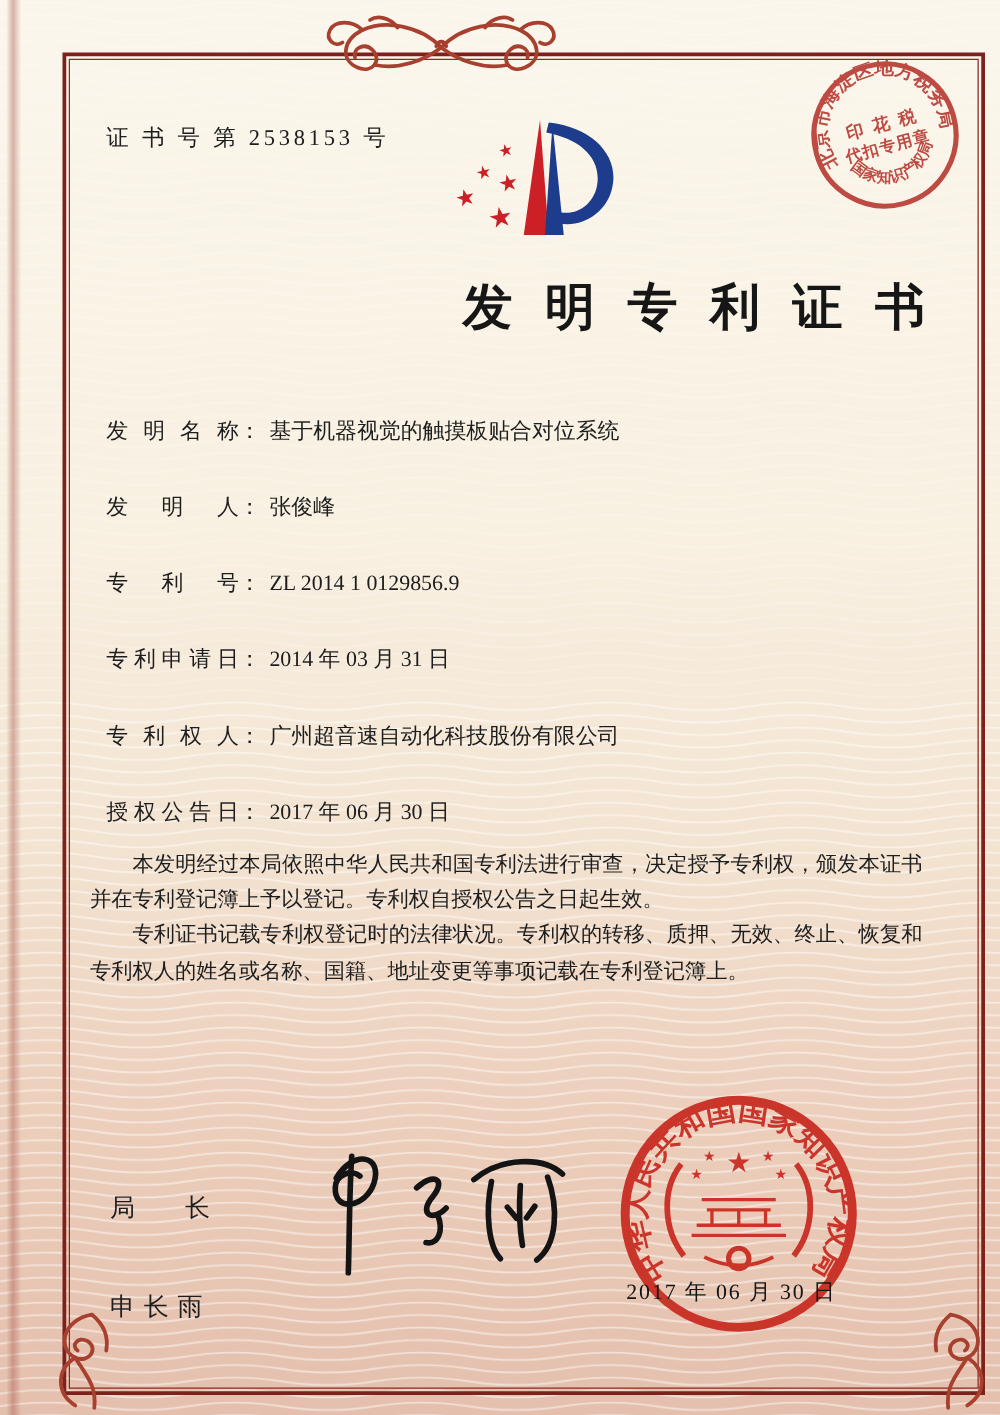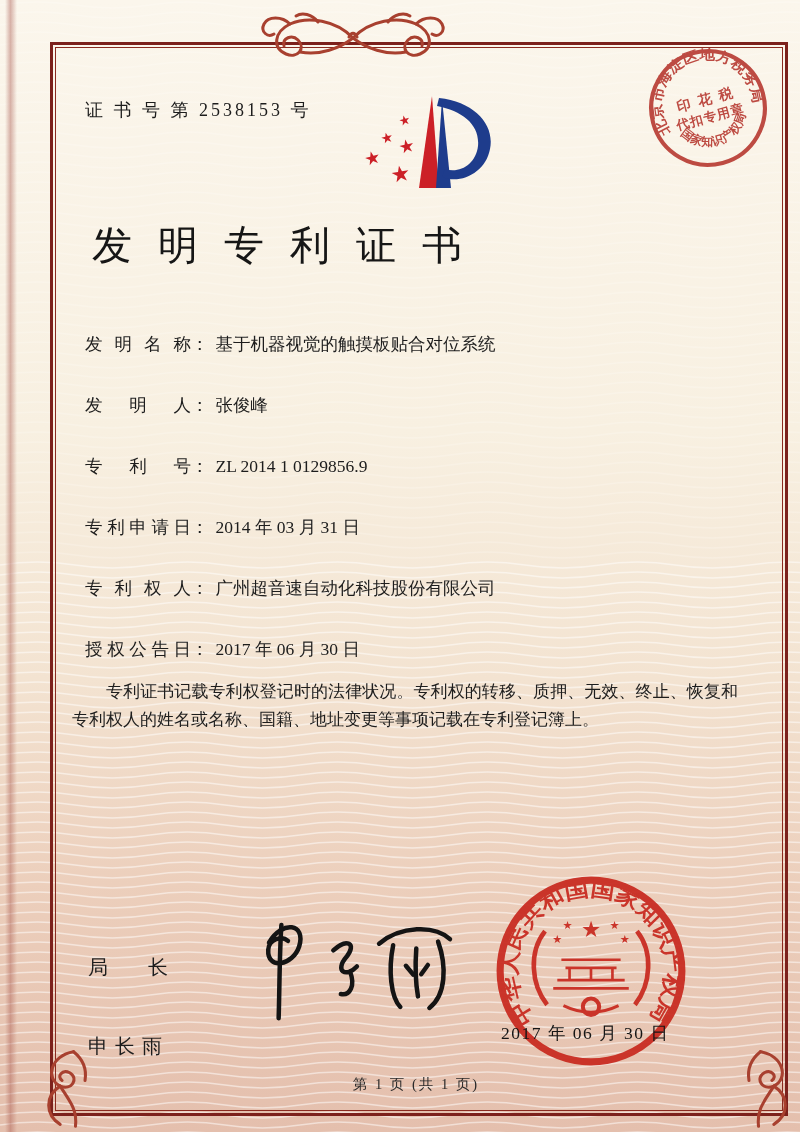--- a/index.html
+++ b/index.html
@@ -9,22 +9,22 @@
     background:linear-gradient(180deg,#fbf6ec 0%,#f8f0e1 38%,#f3e3d1 60%,#eccfbc 78%,#e4bfad 100%);
   }
   .waves{position:absolute;left:0;top:0;}
   .edge-strip{position:absolute;left:5px;top:0;width:12px;height:100%;
     background:linear-gradient(90deg,rgba(196,128,118,0) 0%,rgba(170,92,82,.45) 45%,rgba(196,128,118,0) 100%);}
   .frame{position:absolute;left:50px;top:42px;width:732px;height:1068px;border:3px solid #7c211c;}
   .frame-inner{position:absolute;top:2px;left:2px;right:2px;bottom:2px;border:1px solid #8a2a20;}
   .ornament{position:absolute;}
   .cert-no{position:absolute;left:85px;top:98px;font-size:18px;letter-spacing:3px;}
   .logo-svg{position:absolute;left:344px;top:86px;}
-  .title{position:absolute;left:66px;top:218px;width:700px;text-align:left;
-    font-size:40px;font-weight:normal;letter-spacing:26px;text-indent:26px;color:#161616;}
+  .title{position:absolute;left:66px;top:218px;width:700px;text-align:right;
+    font-size:40px;font-weight:bold;letter-spacing:26px;text-indent:26px;color:#161616;}
   .fields{position:absolute;left:85px;top:332px;display:flex;flex-direction:column;gap:37px;font-size:17.5px;}
   .field-row{white-space:nowrap;}
   .field-label{display:inline-block;width:106px;text-align:justify;text-align-last:justify;vertical-align:bottom;}
   .field-colon{margin-right:7px;}
   .body-text{position:absolute;left:72px;top:678px;width:666px;font-size:17px;line-height:1.66;}
   .body-text p{margin:0;text-indent:2em;text-align:justify;}
   .signer{position:absolute;left:88px;top:948px;font-size:20px;line-height:1.95;}
   .signer .line1{letter-spacing:10px;}
   .signer .line2{letter-spacing:7px;margin-top:40px;}
   .sig-svg{position:absolute;left:222px;top:910px;}
@@ -142,20 +142,21 @@
     </div>
     <div class="field-row">
       <span class="field-label">专利权人</span><span class="field-colon">：</span><span class="field-value">广州超音速自动化科技股份有限公司</span>
     </div>
     <div class="field-row">
       <span class="field-label">授权公告日</span><span class="field-colon">：</span><span class="field-value">2017 年 06 月 30 日</span>
     </div>
   </div>
 
   <div class="body-text">
+    <p>本发明经过本局依照中华人民共和国专利法进行审查，决定授予专利权，颁发本证书并在专利登记簿上予以登记。专利权自授权公告之日起生效。</p>
     <p>专利证书记载专利权登记时的法律状况。专利权的转移、质押、无效、终止、恢复和专利权人的姓名或名称、国籍、地址变更等事项记载在专利登记簿上。</p>
   </div>
 
   <div class="signer">
     <div class="line1">局　长</div>
     <div class="line2">申长雨</div>
   </div>
 
   <svg class="sig-svg" width="245" height="118" viewBox="0 0 245 118">
     <g transform="rotate(-2 120 60)" stroke="#141414" stroke-width="4.5" fill="none" stroke-linecap="round">
@@ -199,15 +200,14 @@
           <path d="M 138,128 C 154,108 156,76 140,56"></path>
         </g>
         <circle cx="95" cy="130" r="8" fill="none" stroke-width="4"></circle>
         <path d="M 68,129 Q 95,142 122,129" fill="none" stroke-width="3"></path>
       </g>
     </g>
   </svg>
 
   <div class="issue-date">2017 年 06 月 30 日</div>
 
-  <div class="footer">第 1 页 (共 1 页)</div>
 
 </div>
 
 </body></html>

